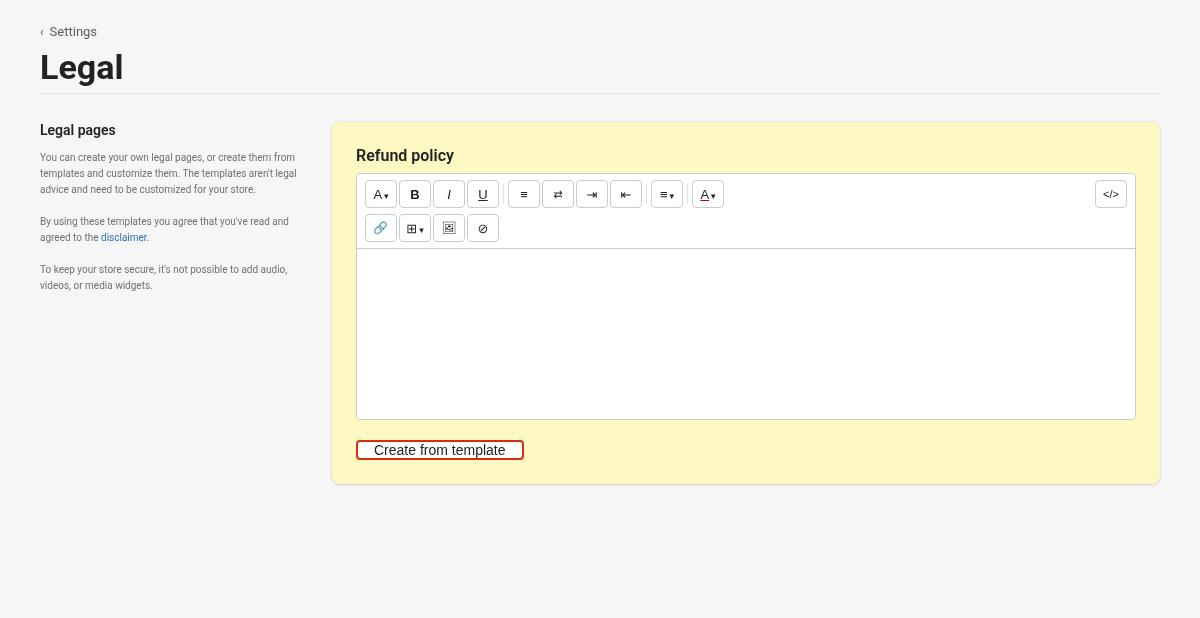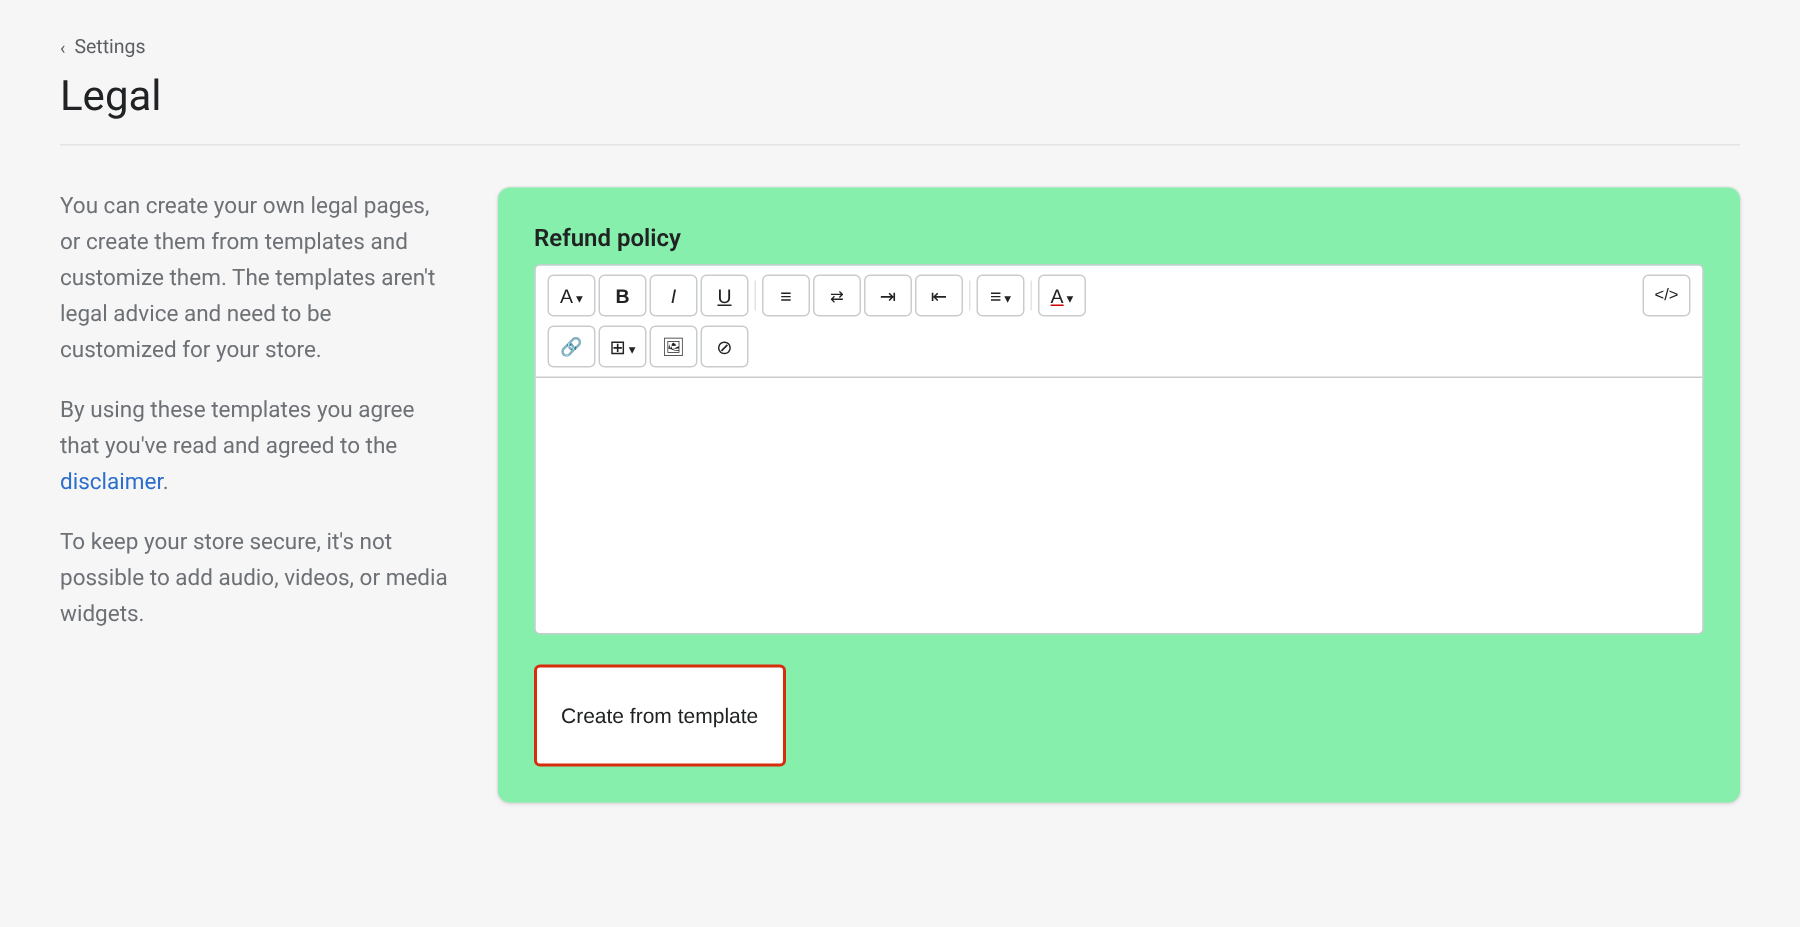--- a/index.html
+++ b/index.html
@@ -20,24 +20,24 @@
       color: #5c5f62;
       font-size: 13px;
       margin-bottom: 8px;
       cursor: pointer;
     }
     .breadcrumb-chevron {
       font-size: 12px;
       color: #5c5f62;
     }
     .page-title {
-      font-size: 28px;
-      font-weight: 400;
-      color: #202223;
-      margin-bottom: 16px;
+      font-size: 34px;
+      font-weight: 700;
+      color: #202223;
+      margin-bottom: 6px;
     }
     .divider {
       border: none;
       border-top: 1px solid #e1e3e5;
       margin-bottom: 28px;
     }
     .content-layout {
       display: flex;
       gap: 32px;
       align-items: flex-start;
@@ -46,32 +46,32 @@
       width: 260px;
       flex-shrink: 0;
     }
     .sidebar-title {
       font-size: 14px;
       font-weight: 600;
       color: #202223;
       margin-bottom: 12px;
     }
     .sidebar-text {
-      font-size: 15px;
+      font-size: 10px;
       color: #6d7175;
       line-height: 1.6;
       margin-bottom: 16px;
     }
     .sidebar-link {
       color: #2c6ecb;
       text-decoration: none;
     }
     .main-card {
       flex: 1;
-      background: #86efac;
+      background: #fef9c3;
       border-radius: 8px;
       box-shadow: 0 0 0 1px rgba(63,63,68,0.05), 0 1px 3px rgba(63,63,68,0.15);
       padding: 24px;
     }
     .card-title {
       font-size: 16px;
       font-weight: 600;
       color: #202223;
       margin-bottom: 8px;
     }
@@ -135,21 +135,21 @@
       padding: 12px;
       background: #fff;
       font-size: 13px;
       color: #202223;
       outline: none;
     }
     .create-btn {
       display: inline-flex;
       align-items: center;
       justify-content: center;
-      padding: 24px 16px;
+      padding: 0 16px;
       border: 2px solid #d72c0d;
       border-radius: 4px;
       background: #fff;
       color: #202223;
       font-size: 14px;
       font-weight: 500;
       cursor: pointer;
       text-align: center;
     }
     .toolbar-dropdown {
@@ -168,20 +168,21 @@
     <span class="breadcrumb-chevron">‹</span>
     <span>Settings</span>
   </div>
 
   <h1 class="page-title">Legal</h1>
   <hr class="divider">
 
   <div class="content-layout">
 
     <div class="sidebar">
+      <div class="sidebar-title">Legal pages</div>
       <p class="sidebar-text">You can create your own legal pages, or create them from templates and customize them. The templates aren't legal advice and need to be customized for your store.</p>
       <p class="sidebar-text">
         <span>By using these templates you agree that you've read and agreed to the</span>
         <a class="sidebar-link" href="#">disclaimer</a><span>.</span>
       </p>
       <p class="sidebar-text">To keep your store secure, it's not possible to add audio, videos, or media widgets.</p>
     </div>
 
     <div class="main-card">
       <div class="card-title">Refund policy</div>

